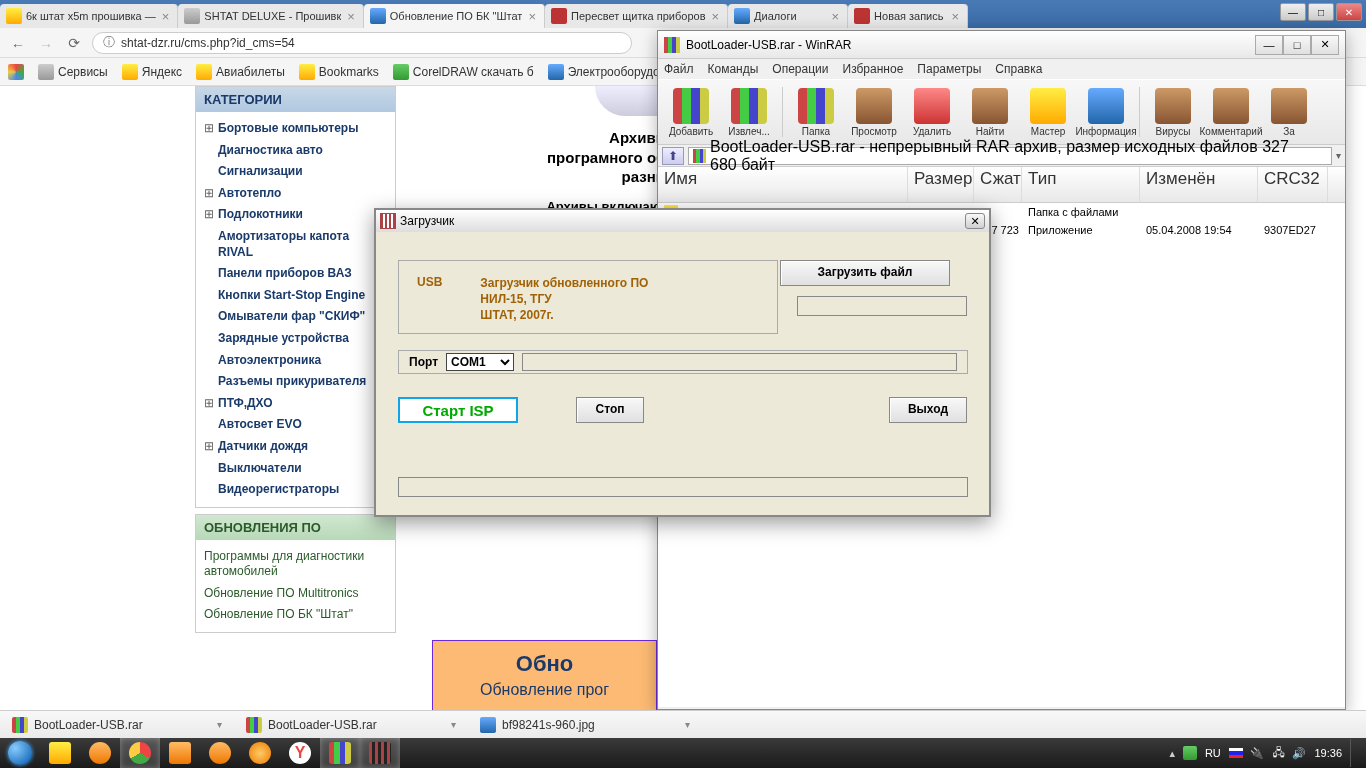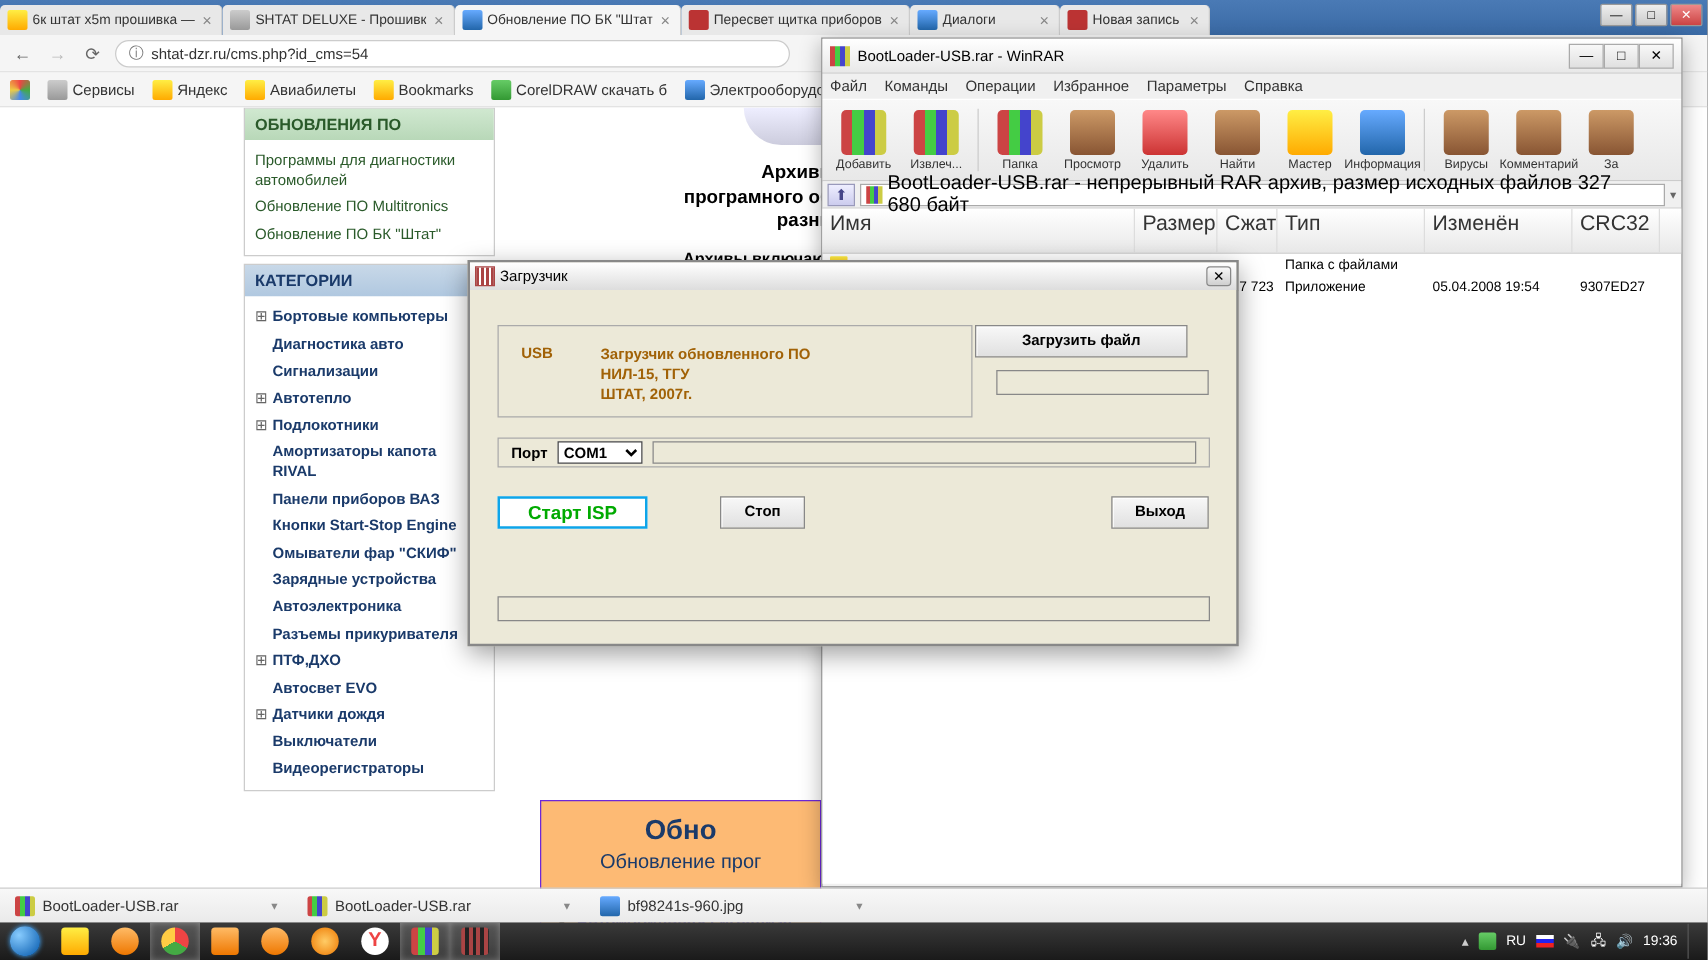--- a/index.html
+++ b/index.html
@@ -202,28 +202,20 @@
         <span>CorelDRAW скачать б</span>
       </div>
       <div class="bm-item">
         <span class="bm-icon ic-b" style="border-radius:2px"></span>
         <span>Электрооборудован</span>
       </div>
     </div>
 
   <div class="page-content">
     <div class="page-sidebar">
-      <div class="sidebar-box">
-        <div class="sidebar-title-green">ОБНОВЛЕНИЯ ПО</div>
-        <div class="sidebar-content" id="updates-links">
-            <div class="sidebar-link">Программы для диагностики автомобилей</div>
-            <div class="sidebar-link">Обновление ПО Multitronics</div>
-            <div class="sidebar-link">Обновление ПО БК "Штат"</div>
-          </div>
-      </div>
       <div class="sidebar-box">
         <div class="sidebar-title-blue">КАТЕГОРИИ</div>
         <div class="sidebar-content" id="cat-list">
             <div class="cat-item plus">Бортовые компьютеры</div>
             <div class="cat-item">Диагностика авто</div>
             <div class="cat-item">Сигнализации</div>
             <div class="cat-item plus">Автотепло</div>
             <div class="cat-item plus">Подлокотники</div>
             <div class="cat-item">Амортизаторы капота RIVAL</div>
             <div class="cat-item">Панели приборов ВАЗ</div>
@@ -232,20 +224,28 @@
             <div class="cat-item">Зарядные устройства</div>
             <div class="cat-item">Автоэлектроника</div>
             <div class="cat-item">Разъемы прикуривателя</div>
             <div class="cat-item plus">ПТФ,ДХО</div>
             <div class="cat-item">Автосвет EVO</div>
             <div class="cat-item plus">Датчики дождя</div>
             <div class="cat-item">Выключатели</div>
             <div class="cat-item">Видеорегистраторы</div>
           </div>
       </div>
+      <div class="sidebar-box">
+        <div class="sidebar-title-green">ОБНОВЛЕНИЯ ПО</div>
+        <div class="sidebar-content" id="updates-links">
+            <div class="sidebar-link">Программы для диагностики автомобилей</div>
+            <div class="sidebar-link">Обновление ПО Multitronics</div>
+            <div class="sidebar-link">Обновление ПО БК "Штат"</div>
+          </div>
+      </div>
     </div>
     <div class="page-main">
       <div style="width:100px;height:30px;background:linear-gradient(#eef,#ccd);border-radius:0 0 40px 40px;margin:0 auto"></div>
       <div class="main-header">
         <div>Архивы с</div>
         <div>програмного обеспечения</div>
         <div>разны</div>
       </div>
       <div class="main-sub">
         <b>Архивы включают в себя: </b><span class="red">про</span>

